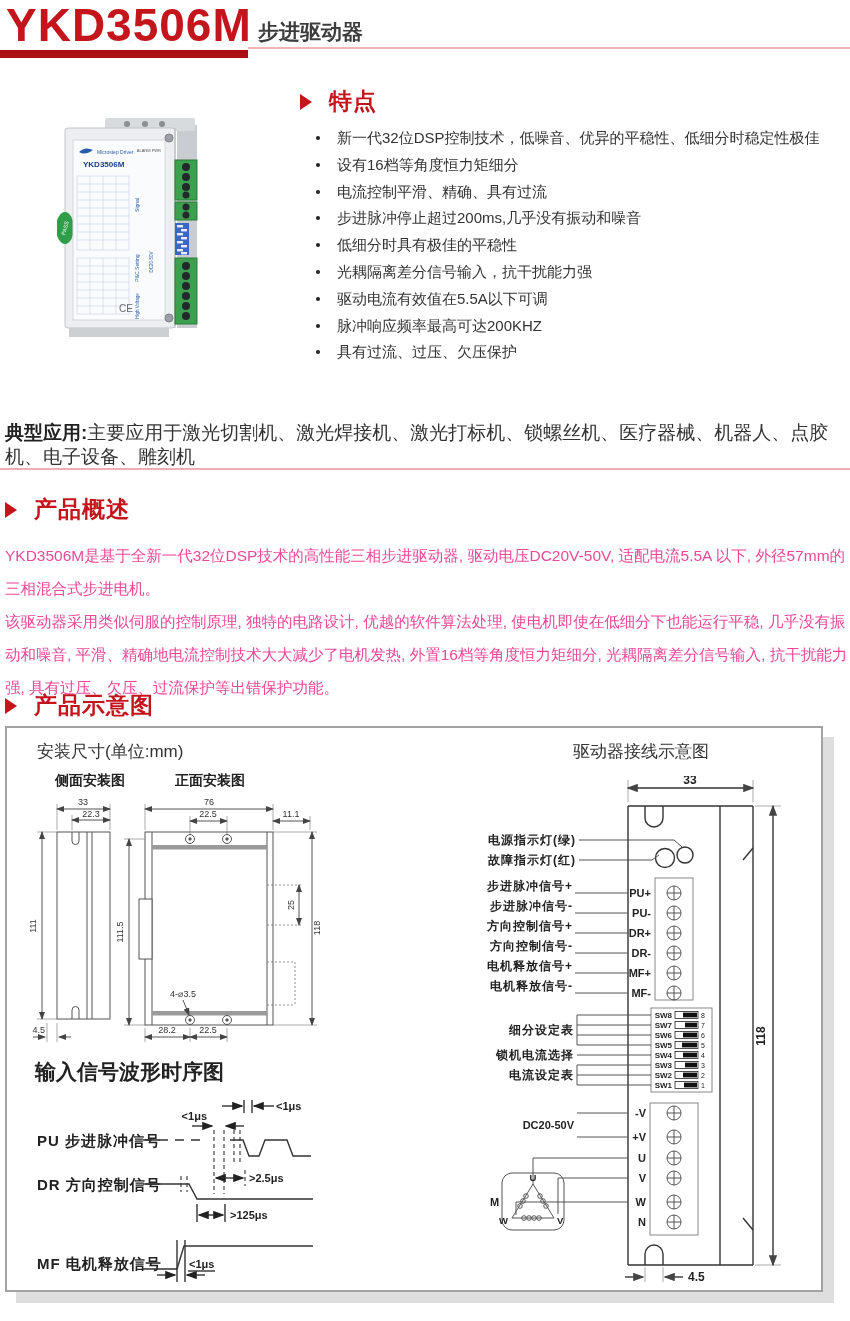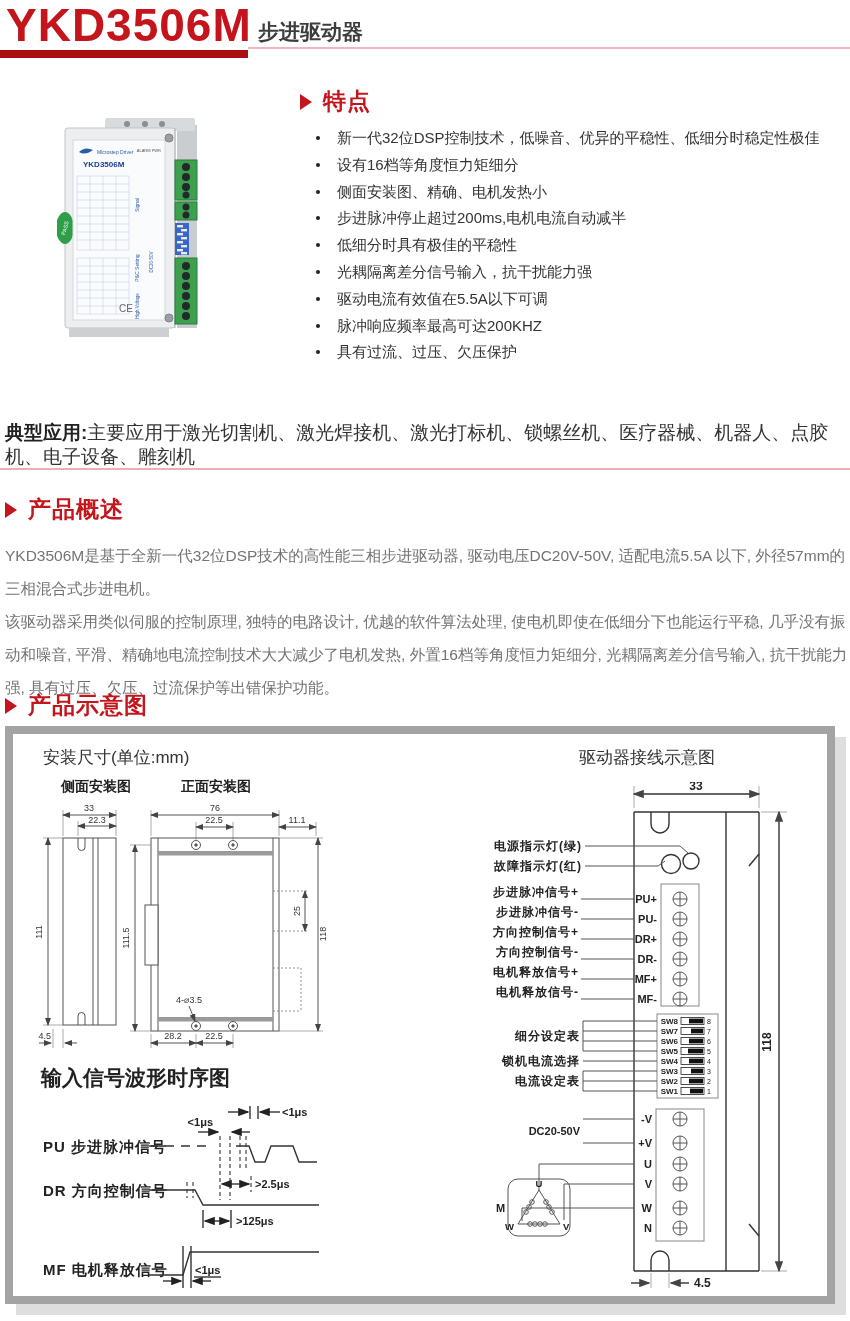--- a/index.html
+++ b/index.html
@@ -4,40 +4,40 @@
 <style>
   html,body{margin:0;padding:0;background:#fff;}
   .page{position:relative;width:850px;height:1321px;background:#fff;overflow:hidden;
         font-family:"Liberation Sans","DejaVu Sans",sans-serif;color:#333;border-radius:9px;}
   
   .logo{position:absolute;left:6px;top:-2px;font-size:46px;font-weight:800;color:#c3151b;letter-spacing:1px;}
   .subtitle{position:absolute;left:258px;top:18px;font-size:21px;font-weight:700;color:#3d3d3d;}
   .redbar{position:absolute;left:0;top:50px;width:248px;height:8px;background:#ab1015;}
   .pinkline{position:absolute;left:248px;top:47px;width:602px;height:2px;background:#efb5b8;}
   
-  .sec{display:flex;align-items:center;gap:11px;margin:0;}
+  .sec{display:flex;align-items:center;gap:17px;margin:0;}
   .tri{width:0;height:0;border-left:12px solid #c3151b;border-top:8px solid transparent;border-bottom:8px solid transparent;}
   .sec-title{font-size:23px;font-weight:700;color:#c3151b;letter-spacing:1px;}
   
   .features{position:absolute;left:300px;top:86px;width:550px;}
   ul.feat{margin:8px 0 0 0;padding:0;list-style:none;}
   ul.feat li{position:relative;padding-left:37px;font-size:15px;color:#333;height:26.8px;line-height:26.8px;white-space:nowrap;}
   ul.feat li::before{content:"";position:absolute;left:16px;top:11px;width:4px;height:4px;border-radius:50%;background:#222;}
   
   .typical{position:absolute;left:5px;top:421px;width:845px;font-size:19px;line-height:24px;color:#333;}
   .typical .tl{font-weight:700;color:#222;}
   .divider{position:absolute;left:0;top:468px;width:850px;height:2px;background:#eeafb2;}
   
   .overview{position:absolute;left:5px;top:494px;width:845px;}
-  .overview .txt{margin-top:14px;font-size:15.5px;line-height:33px;color:#737373;}
+  .overview .txt{margin-top:14px;font-size:15.5px;line-height:33px;color:#ec4899;}
   .overview p{margin:0;}
   
   .schead{position:absolute;left:5px;top:690px;}
   .board{position:absolute;left:5px;top:726px;width:814px;height:562px;background:#fff;
-         border:8px solid #a3a3a3;box-shadow:11px 11px 0 #dedede;}
+         border:2px solid #a3a3a3;box-shadow:11px 11px 0 #dedede;}
   .mt-title{position:absolute;left:30px;top:12px;font-size:17px;color:#333;}
   .wr-title{position:absolute;left:566px;top:12px;font-size:17px;color:#333;}
   .side-label{position:absolute;left:48px;top:44px;font-size:14px;font-weight:700;color:#222;}
   .front-label{position:absolute;left:168px;top:44px;font-size:14px;font-weight:700;color:#222;}
   .wf-title{position:absolute;left:28px;top:330px;font-size:21px;font-weight:700;color:#222;}
   .svg-mount{position:absolute;left:18px;top:62px;}
   .svg-wave{position:absolute;left:24px;top:354px;}
   .svg-wire{position:absolute;left:478px;top:48px;}
   .svg-photo{position:absolute;left:57px;top:110px;}
   
@@ -151,22 +151,22 @@
   </svg>
 
   <div class="features">
     <h2 class="sec">
       <span class="tri"></span>
       <span class="sec-title">特点</span>
     </h2>
     <ul class="feat">
       <li>新一代32位DSP控制技术，低噪音、优异的平稳性、低细分时稳定性极佳</li>
       <li>设有16档等角度恒力矩细分</li>
-      <li>侧面安装图、精确、电机发热小</li>
-      <li>步进脉冲停止超过200ms,电机电流自动减半</li>
+      <li>电流控制平滑、精确、具有过流</li>
+      <li>步进脉冲停止超过200ms,几乎没有振动和噪音</li>
       <li>低细分时具有极佳的平稳性</li>
       <li>光耦隔离差分信号输入，抗干扰能力强</li>
       <li>驱动电流有效值在5.5A以下可调</li>
       <li>脉冲响应频率最高可达200KHZ</li>
       <li>具有过流、过压、欠压保护</li>
     </ul>
   </div>
 
   <div class="typical">
     <span class="tl">典型应用:</span><span>主要应用于激光切割机、激光焊接机、激光打标机、锁螺丝机、医疗器械、机器人、点胶机、电子设备、雕刻机</span>

